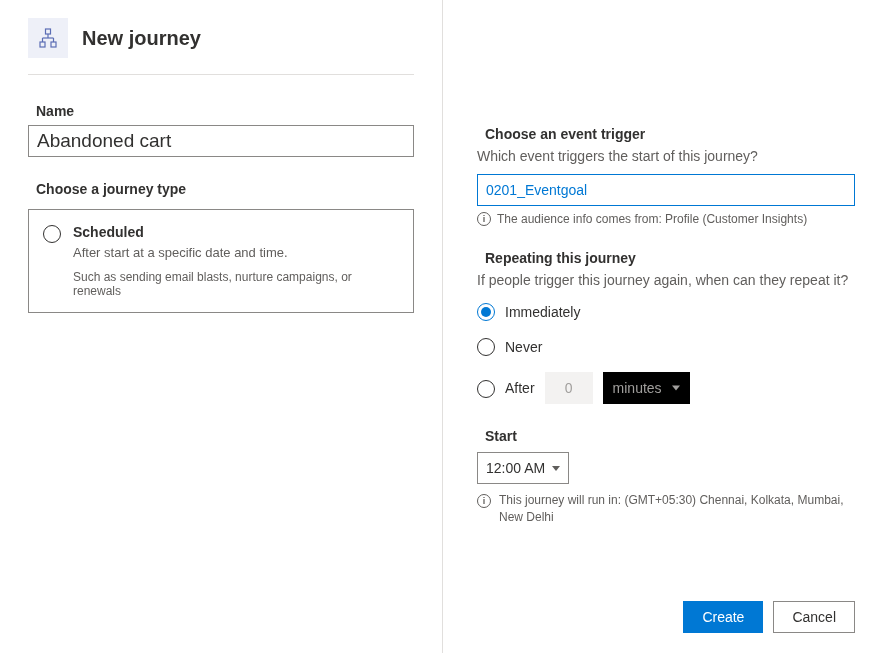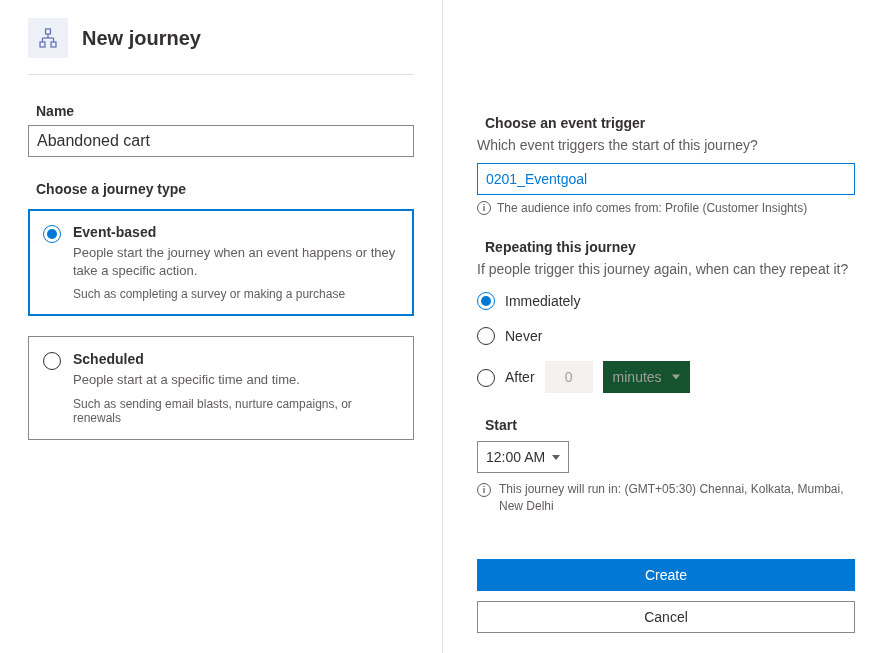--- a/index.html
+++ b/index.html
@@ -64,21 +64,21 @@
       font-size: 14px;
       color: #605e5c;
       margin-bottom: 10px;
     }
     .text-input {
       width: 100%;
       height: 32px;
       border: 1px solid #8a8886;
       padding: 0 8px;
       font-family: inherit;
-      font-size: 16px;
+      font-size: 19px;
       color: #323130;
       outline: none;
     }
     .field-group {
       margin-bottom: 24px;
     }
     .journey-type-card {
       border: 1px solid #8a8886;
       padding: 14px 16px 14px 14px;
       display: flex;
@@ -186,21 +186,21 @@
       height: 32px;
       background: #f3f2f1;
       border: none;
       color: #a19f9d;
       text-align: center;
       font-size: 14px;
       font-family: inherit;
     }
     .after-unit {
       height: 32px;
-      background: #14532d;
+      background: #000000;
       border: none;
       color: #a19f9d;
       padding: 0 28px 0 10px;
       font-size: 14px;
       font-family: inherit;
       display: flex;
       align-items: center;
       position: relative;
     }
     .after-unit::after {
@@ -255,21 +255,20 @@
       font-size: 12px;
       color: #605e5c;
       line-height: 1.4;
     }
     .footer-actions {
       margin-top: auto;
       display: flex;
       justify-content: flex-end;
       gap: 10px;
       padding-top: 20px;
-      flex-direction: column;
     }
     .btn {
       height: 32px;
       min-width: 80px;
       padding: 0 18px;
       font-family: inherit;
       font-size: 14px;
       cursor: pointer;
       border: 1px solid #8a8886;
       background: #ffffff;
@@ -305,34 +304,26 @@
       <div class="page-title">New journey</div>
     </div>
 
     <div class="field-group">
       <div class="section-label">Name</div>
       <input class="text-input" value="Abandoned cart" style="">
     </div>
 
     <div class="section-label" style="margin-bottom:12px;">Choose a journey type</div>
 
-    <div class="journey-type-card selected">
-      <div class="radio-circle checked"></div>
-      <div class="card-body">
-        <div class="card-title">Event-based</div>
-        <div class="card-desc">People start the journey when an event happens or they take a specific action.</div>
-        <div class="card-example">Such as completing a survey or making a purchase</div>
-      </div>
-    </div>
 
     <div class="journey-type-card">
       <div class="radio-circle"></div>
       <div class="card-body">
         <div class="card-title">Scheduled</div>
-        <div class="card-desc">People start at a specific time and time.</div>
+        <div class="card-desc">After start at a specific date and time.</div>
         <div class="card-example">Such as sending email blasts, nurture campaigns, or renewals</div>
       </div>
     </div>
   </div>
 
   <div class="right-panel">
     <div class="spacer-top"></div>
 
     <div class="field-group">
       <div class="section-label">Choose an event trigger</div>

